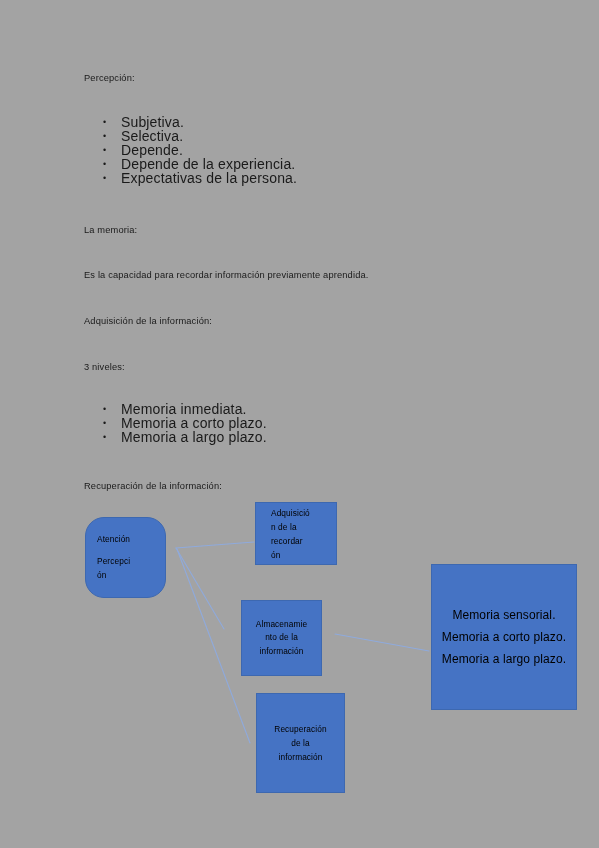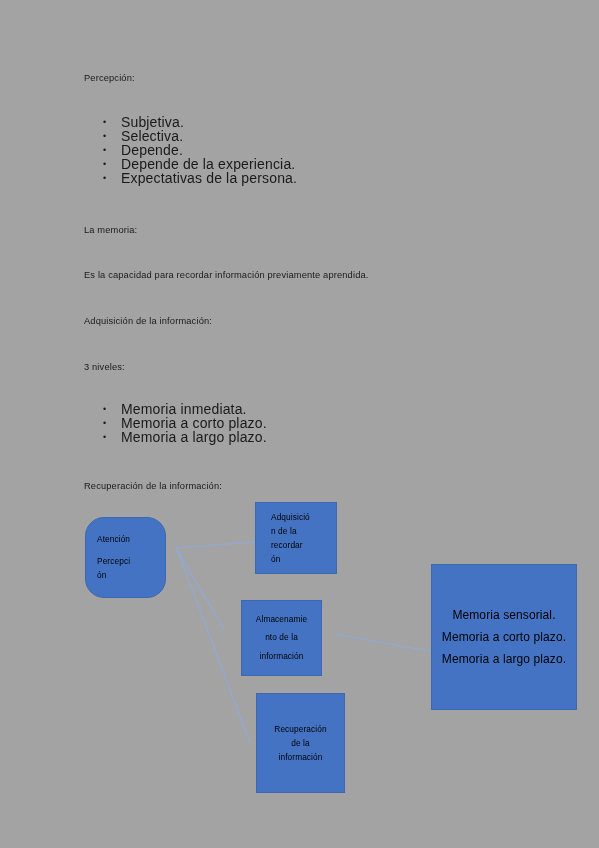--- a/index.html
+++ b/index.html
@@ -91,35 +91,34 @@
     left: 85px;  top: 517px;  width: 81px;  height: 81px;
     align-items: flex-start;
     padding-left: 11px;
     padding-right: 4px;
     border-radius: 19px;
   }
   #box-atencion .gap { height: 9px; }
 
   
   #box-adquisicion {
-    left: 255px; top: 502px; width: 82px; height: 72px;
+    left: 255px; top: 502px; width: 82px; height: 63px;
     align-items: flex-start;
     padding-left: 15px;
     padding-right: 3px;
     line-height: 14px;
   }
 
   
   #box-almacenamiento {
     left: 241px; top: 600px; width: 81px; height: 76px;
     align-items: center;
     text-align: center;
-    padding: 12px 2px;
+    padding: 4px 2px;
     line-height: 13.5px;
-    justify-content: space-between;
   }
 
   
   #box-recuperacion {
     left: 256px; top: 693px; width: 89px; height: 100px;
     align-items: center;
     text-align: center;
     padding: 0 2px;
     line-height: 14px;
   }

